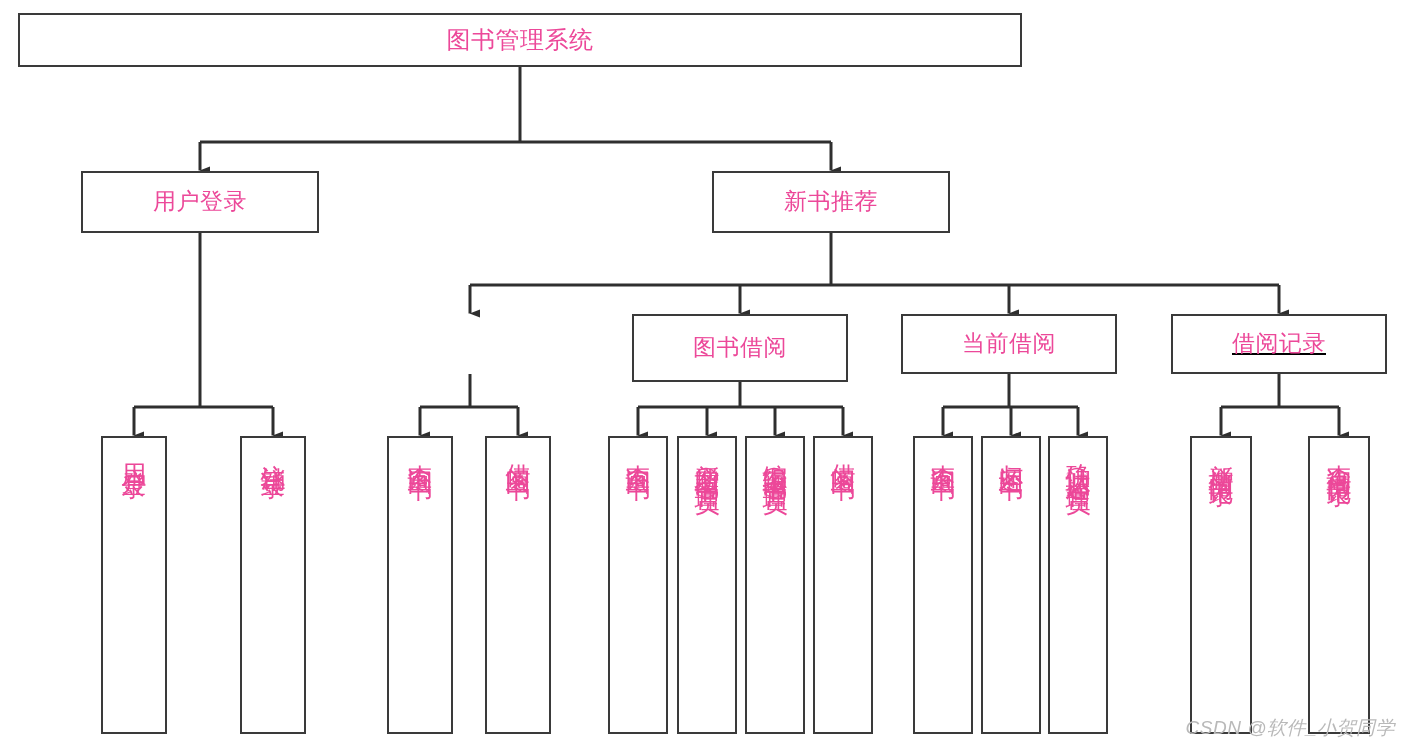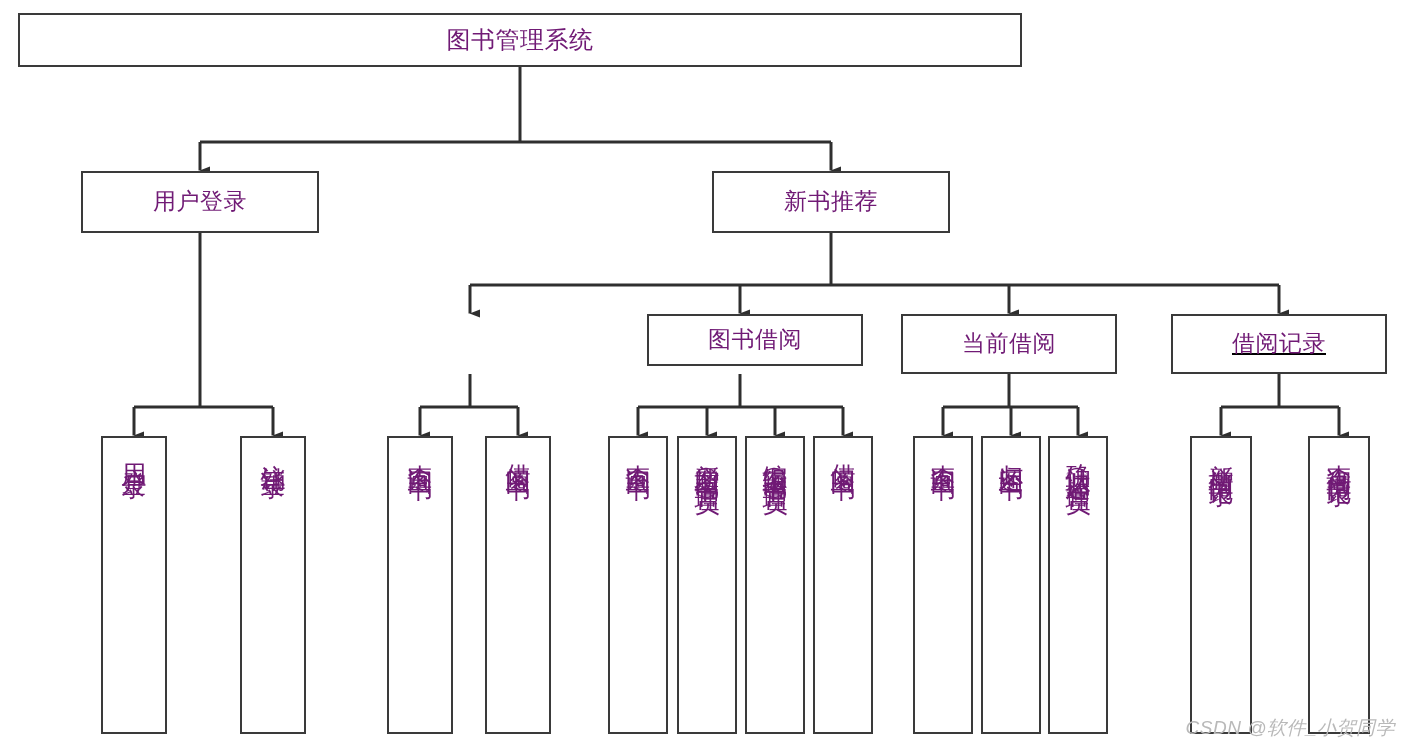--- a/index.html
+++ b/index.html
@@ -28,21 +28,21 @@
   .node {
     position: absolute;
     box-sizing: border-box;
     background: #ffffff;
     border: 2px solid #3a3a3a;
     display: flex;
     align-items: center;
     justify-content: center;
   }
   .node .label {
-    color: #701a75;
+    color: #ec4899;
     text-align: center;
     line-height: 1.12;
     letter-spacing: 0.5px;
   }
   .node.horiz .label {
     font-size: 23px;
     writing-mode: horizontal-tb;
   }
   .node.vert {
     align-items: flex-start;
@@ -119,21 +119,21 @@
     <span class="label">图书管理系统</span>
   </div>
 
   <div class="node horiz" style="left: 81px; top: 171px; width: 238px; height: 62px;">
     <span class="label">用户登录</span>
   </div>
   <div class="node horiz" style="left: 712px; top: 171px; width: 238px; height: 62px;">
     <span class="label">新书推荐</span>
   </div>
 
-  <div class="node horiz" style="left: 632px; top: 314px; width: 216px; height: 52px; margin-left: 15px;">
+  <div class="node horiz" style="left: 632px; top: 314px; width: 216px; height: 68px;">
     <span class="label">图书借阅</span>
   </div>
   <div class="node horiz" style="left: 901px; top: 314px; width: 216px; height: 60px;">
     <span class="label">当前借阅</span>
   </div>
   <div class="node horiz" style="left: 1171px; top: 314px; width: 216px; height: 60px; text-decoration: underline;">
     <span class="label">借阅记录</span>
   </div>
 
   <div class="node vert" style="left: 101px; top: 436px; width: 66px; height: 298px;">

